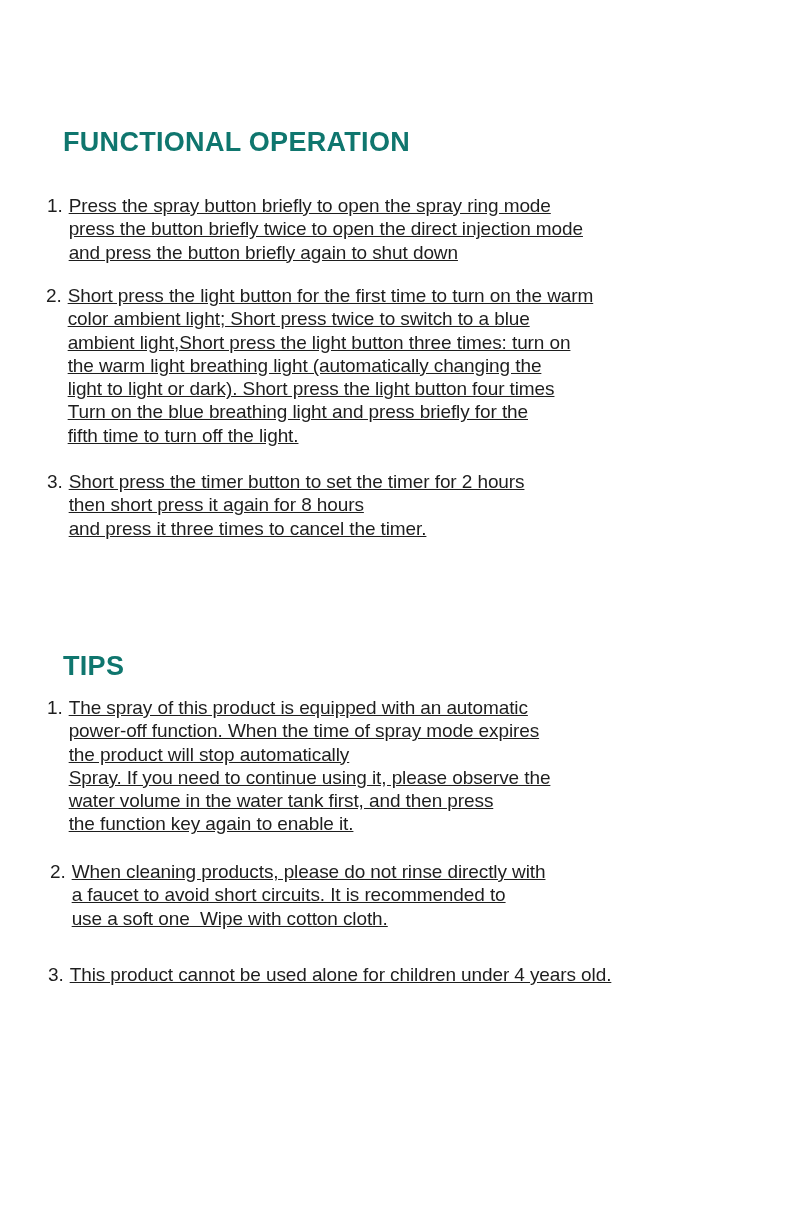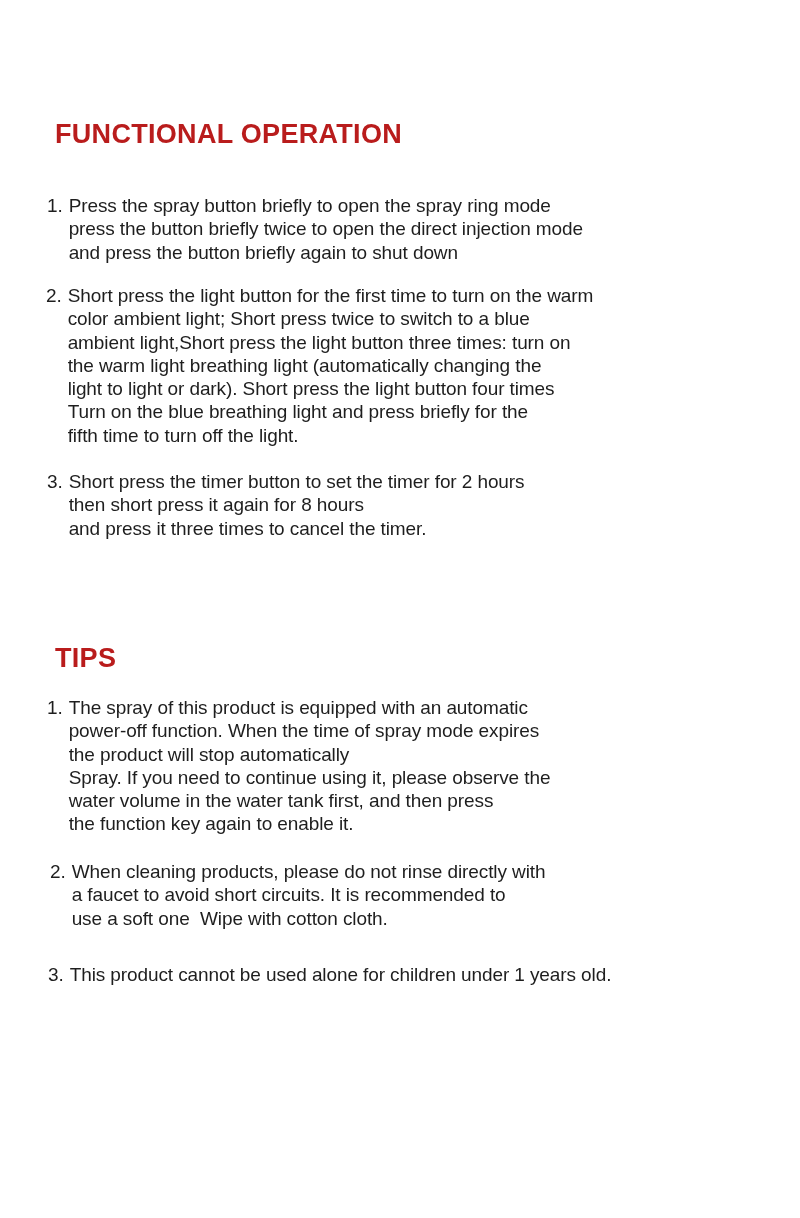--- a/index.html
+++ b/index.html
@@ -12,24 +12,24 @@
     width: 800px;
     height: 1218px;
     background: #ffffff;
     font-family: "Liberation Sans", sans-serif;
     color: #1e1e1e;
     overflow: hidden;
   }
   .heading {
     position: absolute;
     left: 55px;
-    margin: 0;
+    margin: 8px;
     font-size: 27px;
     font-weight: 700;
-    color: #b91c1c;
+    color: #0f766e;
     letter-spacing: 0.3px;
     line-height: 1.1;
     white-space: nowrap;
   }
   .h-func { top: 120px; }
   .h-tips { top: 644px; }
   .item {
     position: absolute;
     display: flex;
     align-items: flex-start;
@@ -39,20 +39,21 @@
     letter-spacing: -0.1px;
   }
   .num {
     flex: 0 0 auto;
     margin-right: 6px;
     white-space: nowrap;
   }
   .txt {
     flex: 1 1 auto;
     white-space: pre-wrap;
+    text-decoration: underline;
   }
   .f1 { left: 47px; top: 194px; }
   .f2 { left: 46px; top: 284px; }
   .f3 { left: 47px; top: 470px; }
   .t1 { left: 47px; top: 696px; }
   .t2 { left: 50px; top: 860px; }
   .t3 { left: 48px; top: 963px; }
 </style>
 </head>
 <body>
@@ -100,16 +101,16 @@
 
   <div class="item t2">
     <span class="num">2.</span>
     <span class="txt">When cleaning products, please do not rinse directly with
 a faucet to avoid short circuits. It is recommended to
 use a soft one  Wipe with cotton cloth.</span>
   </div>
 
   <div class="item t3">
     <span class="num">3.</span>
-    <span class="txt">This product cannot be used alone for children under 1 years old.</span>
+    <span class="txt">This product cannot be used alone for children under 4 years old.</span>
   </div>
 
 </div>
 
 </body></html>

